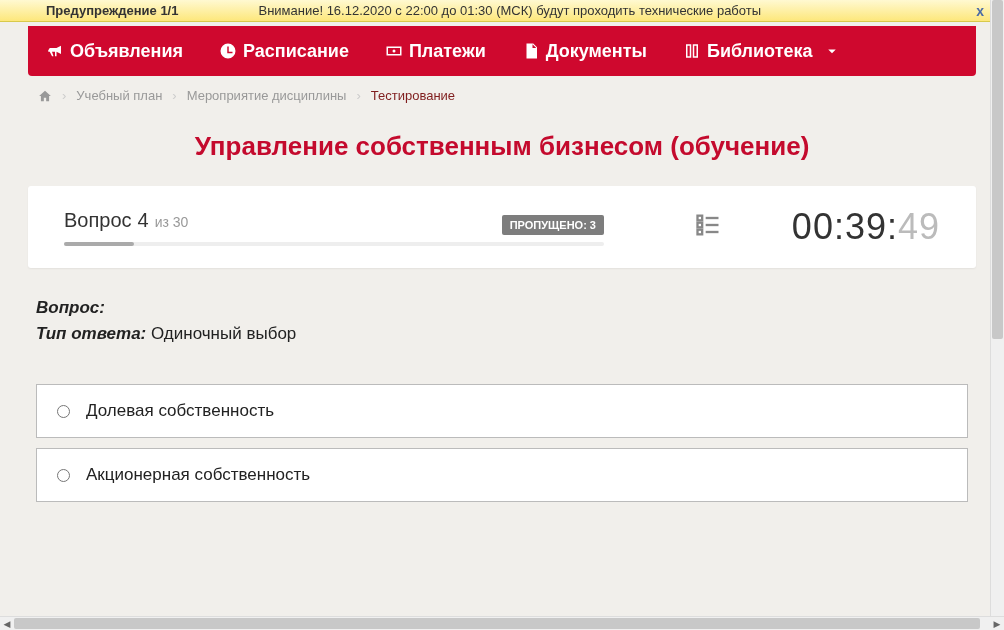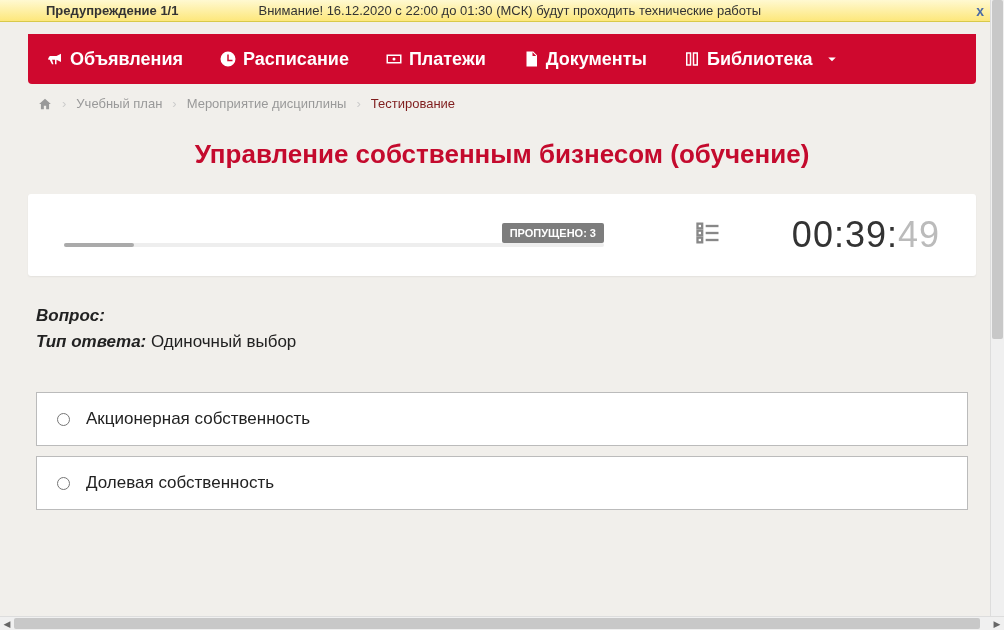--- a/index.html
+++ b/index.html
@@ -3,21 +3,21 @@
   <meta charset="utf-8">
   <style>
     * { box-sizing: border-box; margin: 0; padding: 0; }
     body { font-family: Arial, Helvetica, sans-serif; background: #f1efeb; width: 1004px; height: 630px; overflow: hidden; position: relative; }
     
     .warning-bar { background: linear-gradient(#fff9d1, #fde77b); border-bottom: 1px solid #d8c94b; height: 22px; display: flex; align-items: center; padding: 0 16px; font-size: 13px; position: relative; }
     .warning-label { font-weight: bold; color: #333; margin-right: 80px; margin-left: 30px; }
     .warning-text { color: #333; flex: 1; text-align: left; }
     .warning-close { position: absolute; right: 20px; font-weight: bold; color: #4a6aa6; cursor: pointer; font-size: 14px; }
     
-    .content-wrap { padding: 12px 28px; }
+    .content-wrap { padding: 4px 28px; }
     
     .nav-tabs { display: flex; background: #cf082e; height: 50px; border-radius: 0 0 4px 4px; }
     .nav-tab { display: flex; align-items: center; padding: 0 18px; color: #fff; font-size: 18px; font-weight: bold; cursor: pointer; gap: 6px; }
     .nav-tab.active { background: #0f4478; }
     .nav-tab svg { width: 18px; height: 18px; fill: #fff; }
     .nav-tab-last { display: flex; align-items: center; }
     .chevron-down { margin-left: 4px; }
     
     .breadcrumb { display: flex; align-items: center; padding: 12px 10px; font-size: 13px; gap: 10px; }
     .breadcrumb-item { color: #999; }
@@ -117,20 +117,25 @@
       <span class="breadcrumb-item">Мероприятие дисциплины</span>
       <span class="breadcrumb-sep">›</span>
       <span class="breadcrumb-item current">Тестирование</span>
     </div>
 
     <div class="page-title">Управление собственным бизнесом (обучение)</div>
 
     <div class="quiz-header">
       <div class="quiz-progress">
         <div class="quiz-top-row">
+          <div class="quiz-question-num">
+            <span>Вопрос</span>
+            <span>4</span>
+            <span class="total"><span>из</span> <span>30</span></span>
+          </div>
           <span class="skipped-badge">ПРОПУЩЕНО: 3</span>
         </div>
         <div class="progress-bar">
           <div class="progress-fill"></div>
         </div>
       </div>
       <div class="list-icon">
         <svg width="28" height="28" viewBox="0 0 24 24" fill="none" stroke="#888" stroke-width="2">
             <rect x="3" y="4" width="4" height="4"></rect>
             <line x1="10" y1="6" x2="21" y2="6"></line>
@@ -149,25 +154,25 @@
       <div class="q-label">Вопрос:</div>
       <div class="a-type-row">
         <span class="a-type-label">Тип ответа:</span>
         <span>Одиночный выбор</span>
       </div>
     </div>
 
     <div class="answers">
       <label class="answer-option">
         <input type="radio" name="ans" style="">
-        <span class="answer-label">Акционерная собственность</span>
+        <span class="answer-label">Долевая собственность</span>
       </label>
       <label class="answer-option">
         <input type="radio" name="ans" style="">
-        <span class="answer-label">Долевая собственность</span>
+        <span class="answer-label">Акционерная собственность</span>
       </label>
     </div>
   </div>
 </div>
 
 <div class="v-scrollbar">
   <div class="track">
       <div class="thumb"></div>
     </div>
 </div>

